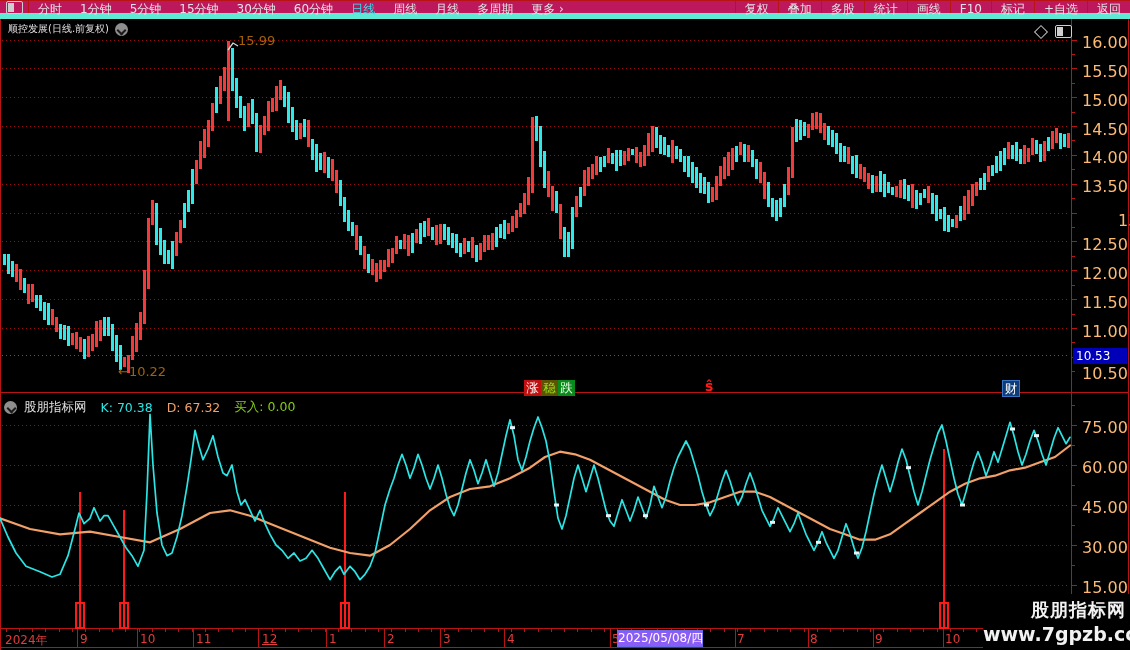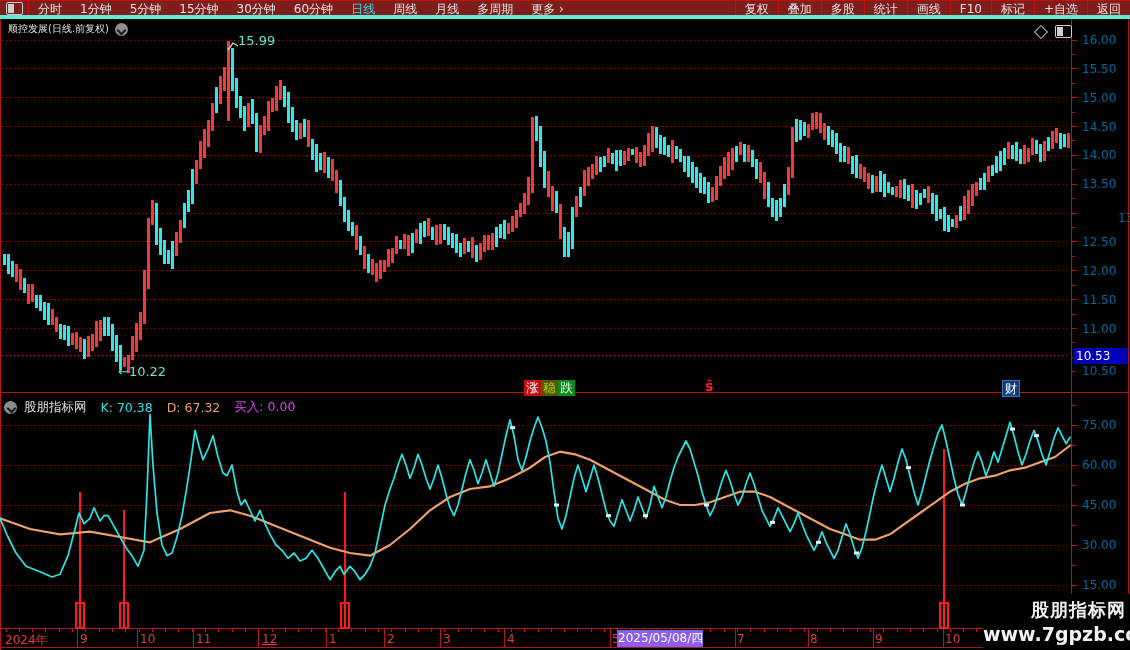--- a/index.html
+++ b/index.html
@@ -1,63 +1,63 @@
 <!DOCTYPE html>
 <html><head>
 <meta charset="utf-8">
 <style>
   html,body{margin:0;padding:0;background:#000;}
   #app{position:relative;width:1130px;height:650px;background:#000;overflow:hidden;
        font-family:"DejaVu Sans","Liberation Sans",sans-serif;color:#e0e0e0;}
   
   #toolbar{position:absolute;left:0;top:0;width:1130px;height:19px;display:flex;
-           border-top:1px solid #b81414;border-bottom:4px solid #5eead4;box-sizing:border-box;
-           font-size:12px;line-height:17px;background:#7f1d1d;z-index:7;}
+           border-top:1px solid #b81414;border-bottom:6px solid #5eead4;box-sizing:border-box;
+           font-size:12px;line-height:17px;background:#be185d;z-index:7;}
   .tb-iconcell{width:28px;border-right:1px solid #b81414;display:flex;align-items:center;justify-content:center;}
   .panes-icon{width:15px;height:11px;border:1px solid #cfcfcf;border-radius:2px;position:relative;}
   .panes-icon::after{content:"";position:absolute;left:1px;top:1px;bottom:1px;width:6px;background:#cfcfcf;}
   #tb-left{display:flex;}
   .tb-item{padding:0 9px;white-space:nowrap;cursor:default;color:#e4e4e4;}
   .tb-item.active{color:#35e2ee;}
   #tb-spacer{flex:1;}
   #tb-right{display:flex;border-left:1px solid #b81414;}
   .tb-cell{padding:0 9px;border-right:1px solid #b81414;white-space:nowrap;color:#e4e4e4;}
   .tb-cell:last-child{border-right:none;}
   
   #title-row{position:absolute;left:8px;top:22px;display:flex;align-items:center;z-index:3;font-size:10px;}
   .circ-chevron{width:13px;height:13px;border-radius:50%;background:#8f8f8f;margin-left:6px;position:relative;}
   .circ-chevron::after{content:"";position:absolute;left:3.5px;top:4px;width:5px;height:5px;
       border-left:2px solid #1a1a1a;border-bottom:2px solid #1a1a1a;transform:rotate(-45deg);}
   #corner-icons{position:absolute;left:1036px;top:25px;z-index:3;display:flex;align-items:center;gap:9px;}
   .diamond-ic{width:8px;height:8px;border:1px solid #c0c0c0;transform:rotate(45deg);}
   
-  .axlabel{position:absolute;color:#0369a1;font-size:12px;z-index:3;white-space:nowrap;}
+  .axlabel{position:absolute;color:#fdba74;font-size:16px;z-index:3;white-space:nowrap;}
   .tlabel{position:absolute;color:#e23b3b;font-size:12px;z-index:3;top:632px;white-space:nowrap;}
   
   #price-box{position:absolute;left:1073px;top:348px;width:54px;height:16px;background:#0000b8;
              color:#fff;font-size:12px;line-height:16px;padding-left:3px;box-sizing:border-box;z-index:4;}
   #date-box{position:absolute;left:617px;top:630px;width:86px;height:17px;background:#8b5cf6;
             border:1px solid #6a6ae8;box-sizing:border-box;color:#fff;font-size:12px;line-height:15px;
             text-align:center;z-index:4;white-space:nowrap;}
   
   #ind-header{position:absolute;left:4px;top:399px;display:flex;align-items:center;z-index:3;font-size:12.5px;}
   #ind-header .kv{margin-left:14px;}
-  .c-k{color:#2be4e4;} .c-d{color:#f0a068;} .c-buy{color:#d946ef;text-align:right;}
+  .c-k{color:#2be4e4;} .c-d{color:#f0a068;} .c-buy{color:#84cc16;text-align:right;}
   
   .mark-box{position:absolute;top:380px;width:17px;height:16px;font-size:12.5px;line-height:16px;
             text-align:center;z-index:4;}
   #mark-rise{left:524px;background:#c01010;color:#fff;}
   #mark-flat{left:541px;background:#5c5400;color:#9ede23;}
   #mark-fall{left:558px;background:#0a8a1a;color:#eaffea;}
   #mark-s{position:absolute;left:705px;top:378px;color:#ff1a1a;font-size:14px;font-weight:bold;z-index:4;}
   #mark-cai{position:absolute;left:1002px;top:380px;width:18px;height:17px;background:#0e3c78;
             border:1px solid #3a74c0;box-sizing:border-box;color:#fff;font-size:12.5px;line-height:15px;
             text-align:center;z-index:4;}
   
-  .anno{position:absolute;color:#5eead4;font-size:13px;z-index:3;white-space:nowrap;}
+  .anno{position:absolute;color:#a16207;font-size:13px;z-index:3;white-space:nowrap;}
   
   #watermark{position:absolute;right:0;bottom:0;width:147px;height:56px;background:#000;z-index:6;
              text-align:right;padding:4px 4px 0 0;box-sizing:border-box;color:#f2f2f2;}
   #wm1{font-size:18px;font-weight:bold;letter-spacing:1px;line-height:24px;}
   #wm2{font-size:19px;font-weight:bold;line-height:24px;}
   svg{position:absolute;left:0;top:0;z-index:1;}
 </style>
 </head>
 <body>
 

